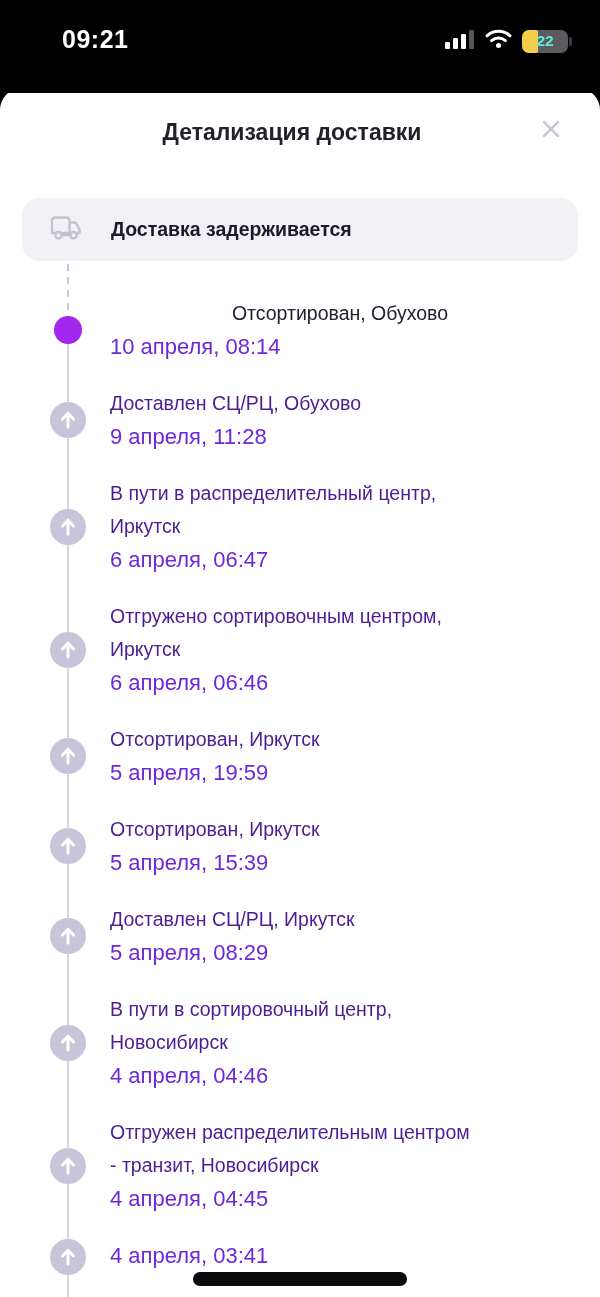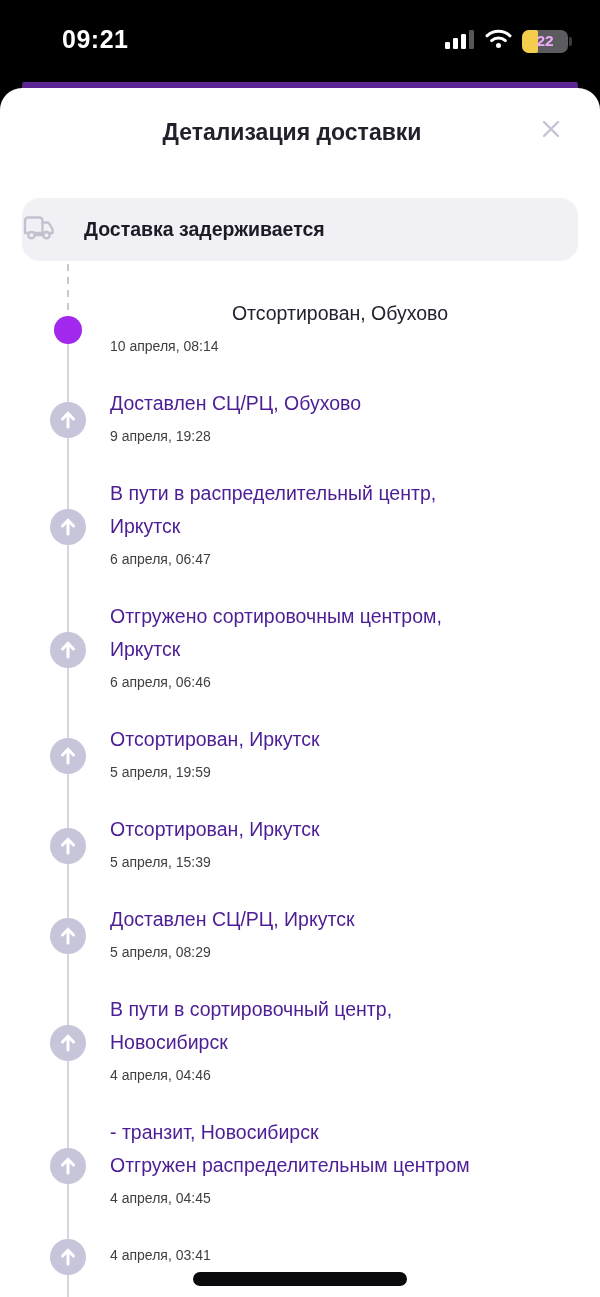--- a/index.html
+++ b/index.html
@@ -4,34 +4,34 @@
 <style>
   * { margin: 0; padding: 0; box-sizing: border-box; }
   html, body { width: 600px; height: 1297px; overflow: hidden; }
   body {
     position: relative;
     background: #000;
     font-family: "Liberation Sans", sans-serif;
   }
 
   
-  .statusbar { position: absolute; top: 0; left: 0; right: 0; height: 82px; background: #000; z-index: 5; }
+  .statusbar { position: absolute; top: 0; left: 0; right: 0; height: 93px; background: #000; z-index: 5; }
   .sb-time {
     position: absolute; left: 62px; top: 25px;
     color: #fff; font-size: 25px; font-weight: 600; letter-spacing: 0.5px;
   }
   .sb-icons { position: absolute; right: 32px; top: 29px; display: flex; align-items: center; gap: 10px; }
   .battery {
     position: relative; width: 46px; height: 23px; border-radius: 7px;
     background: #5b5b60; overflow: visible;
   }
   .battery .fill { position: absolute; left: 0; top: 0; bottom: 0; width: 16px; background: #f4ce4a; border-radius: 7px 2px 2px 7px; }
   .battery .pct {
     position: absolute; inset: 0; display: flex; align-items: center; justify-content: center;
-    color: #f0abfc; font-size: 15.5px; font-weight: 700;
+    color: #5eead4; font-size: 15.5px; font-weight: 700;
   }
   .battery .nub { position: absolute; right: -4px; top: 7px; width: 3px; height: 9px; background: #3a3a3e; border-radius: 0 2px 2px 0; }
 
   
   .purple-strip {
     position: absolute; left: 22px; right: 22px; top: 73px; height: 30px;
     background: #5e2693; border-radius: 14px 14px 0 0;
   }
 
   
@@ -46,21 +46,21 @@
   }
   .close-btn {
     position: absolute; top: 24px; right: 32px; width: 34px; height: 34px;
     display: flex; align-items: center; justify-content: center; cursor: pointer;
   }
 
   
   .banner {
     position: absolute; top: 110px; left: 22px; right: 22px; height: 63px;
     background: #f1f0f5; border-radius: 18px;
-    display: flex; align-items: center; 
+    display: flex; align-items: center; padding-left: 27px;
   }
   .banner-label { margin-left: 24px; font-size: 19.5px; font-weight: 700; color: #1b1a25; }
 
   
   .line-dashed {
     position: absolute; left: 67px; top: 176px; width: 2px; height: 54px;
     background: repeating-linear-gradient(to bottom, #c9c7d4 0 7px, transparent 7px 13px);
   }
   .line-solid {
     position: absolute; left: 67px; top: 230px; bottom: 0; width: 2px;
@@ -69,21 +69,21 @@
   .events { position: absolute; top: 209px; left: 0; right: 0; }
   .event { position: relative; padding-left: 110px; margin-bottom: 24px; min-height: 36px; }
   .marker {
     position: absolute; left: 50px; top: 50%; transform: translateY(-50%);
     width: 36px; height: 36px; z-index: 2; display: flex; align-items: center; justify-content: center;
   }
   .marker .arrow-circle { width: 36px; height: 36px; display: block; }
   .dot { width: 28px; height: 28px; border-radius: 50%; background: #a228ee; }
   .event-title { font-size: 19.5px; line-height: 33px; color: #4c1d95; max-width: 460px; }
   .event.current .event-title { color: #232230; text-align: center; }
-  .event-date { font-size: 14px; line-height: 33px; color: #404040; }
+  .event-date { font-size: 22px; line-height: 33px; color: #6d28d9; }
 
   
   .home-indicator {
     position: absolute; left: 193px; top: 1272px; width: 214px; height: 14px;
     background: #0a0a0c; border-radius: 8px; z-index: 50;
   }
 </style>
 </head>
 <body>
 
@@ -159,21 +159,21 @@
         <span class="marker">
           <svg class="arrow-circle" viewBox="0 0 36 36">
             <circle cx="18" cy="18" r="18" fill="#c7c5da"></circle>
             <path d="M18 25 V12 M12.5 17 L18 11.2 L23.5 17" fill="none" stroke="#ffffff" stroke-width="3" stroke-linecap="round" stroke-linejoin="round"></path>
           </svg>
         </span>
         <div class="event-text">
           <div class="event-title">
             <div>Доставлен СЦ/РЦ, Обухово</div>
           </div>
-          <div class="event-date">9 апреля, 19:28</div>
+          <div class="event-date">9 апреля, 11:28</div>
         </div>
       </div>
       <div class="event">
         <span class="marker">
           <svg class="arrow-circle" viewBox="0 0 36 36">
             <circle cx="18" cy="18" r="18" fill="#c7c5da"></circle>
             <path d="M18 25 V12 M12.5 17 L18 11.2 L23.5 17" fill="none" stroke="#ffffff" stroke-width="3" stroke-linecap="round" stroke-linejoin="round"></path>
           </svg>
         </span>
         <div class="event-text">
@@ -258,22 +258,22 @@
       </div>
       <div class="event">
         <span class="marker">
           <svg class="arrow-circle" viewBox="0 0 36 36">
             <circle cx="18" cy="18" r="18" fill="#c7c5da"></circle>
             <path d="M18 25 V12 M12.5 17 L18 11.2 L23.5 17" fill="none" stroke="#ffffff" stroke-width="3" stroke-linecap="round" stroke-linejoin="round"></path>
           </svg>
         </span>
         <div class="event-text">
           <div class="event-title">
+            <div>Отгружен распределительным центром</div>
             <div>- транзит, Новосибирск</div>
-            <div>Отгружен распределительным центром</div>
           </div>
           <div class="event-date">4 апреля, 04:45</div>
         </div>
       </div>
       <div class="event">
         <span class="marker">
           <svg class="arrow-circle" viewBox="0 0 36 36">
             <circle cx="18" cy="18" r="18" fill="#c7c5da"></circle>
             <path d="M18 25 V12 M12.5 17 L18 11.2 L23.5 17" fill="none" stroke="#ffffff" stroke-width="3" stroke-linecap="round" stroke-linejoin="round"></path>
           </svg>

